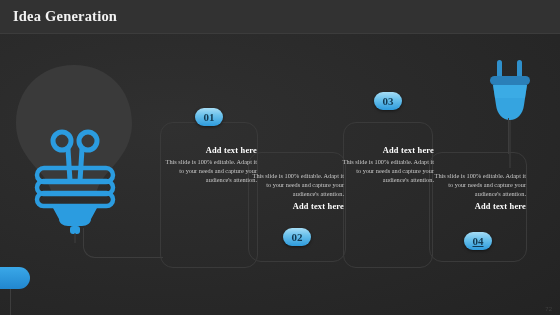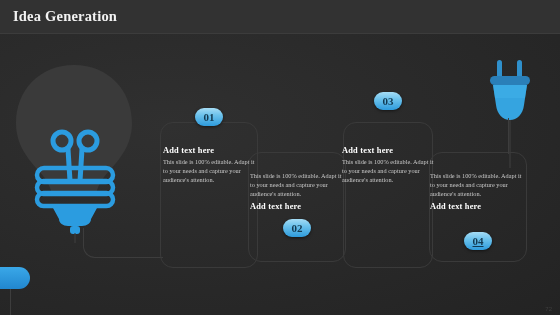--- a/index.html
+++ b/index.html
@@ -103,28 +103,28 @@
     color: #123a52;
     font-family: "Liberation Serif", serif;
     font-size: 11px;
     font-weight: bold;
     display: flex;
     align-items: center;
     justify-content: center;
     box-shadow: 0 1px 3px rgba(0,0,0,0.5);
   }
   #badge-1 { left: 195px; top: 108px; }
-  #badge-2 { left: 283px; top: 219px; }
+  #badge-2 { left: 283px; top: 228px; }
   #badge-3 { left: 374px; top: 92px; }
   #badge-4 { left: 464px; top: 232px; text-decoration: underline; }
 
   
   .card-text {
     position: absolute;
-    text-align: left;
+    text-align: right;
     color: #d9d9d9;
   }
   .card-head {
     font-family: "Liberation Serif", serif;
     font-size: 8.4px;
     font-weight: bold;
     color: #ffffff;
     letter-spacing: 0.2px;
     margin: 0 0 3px 0;
   }

